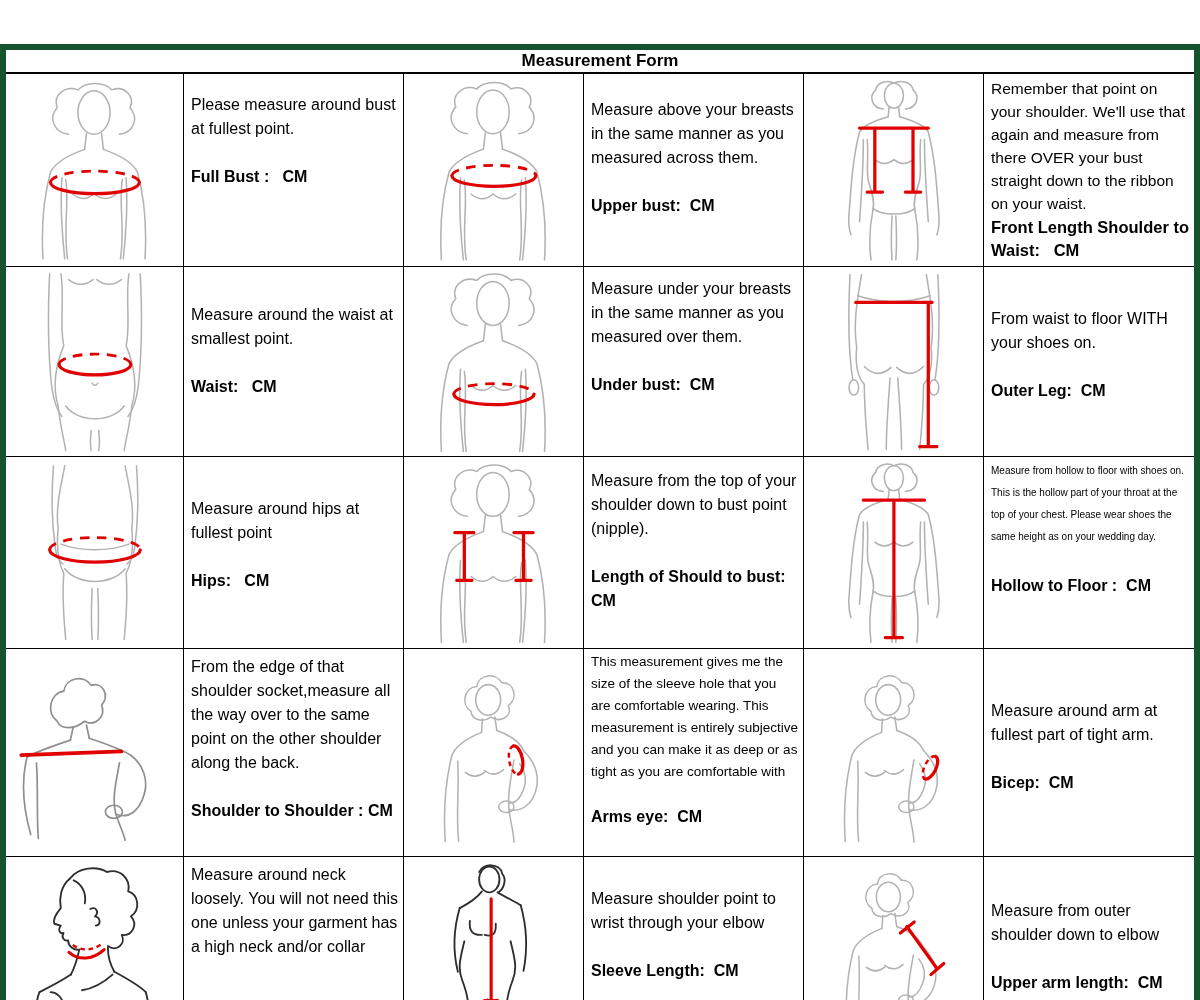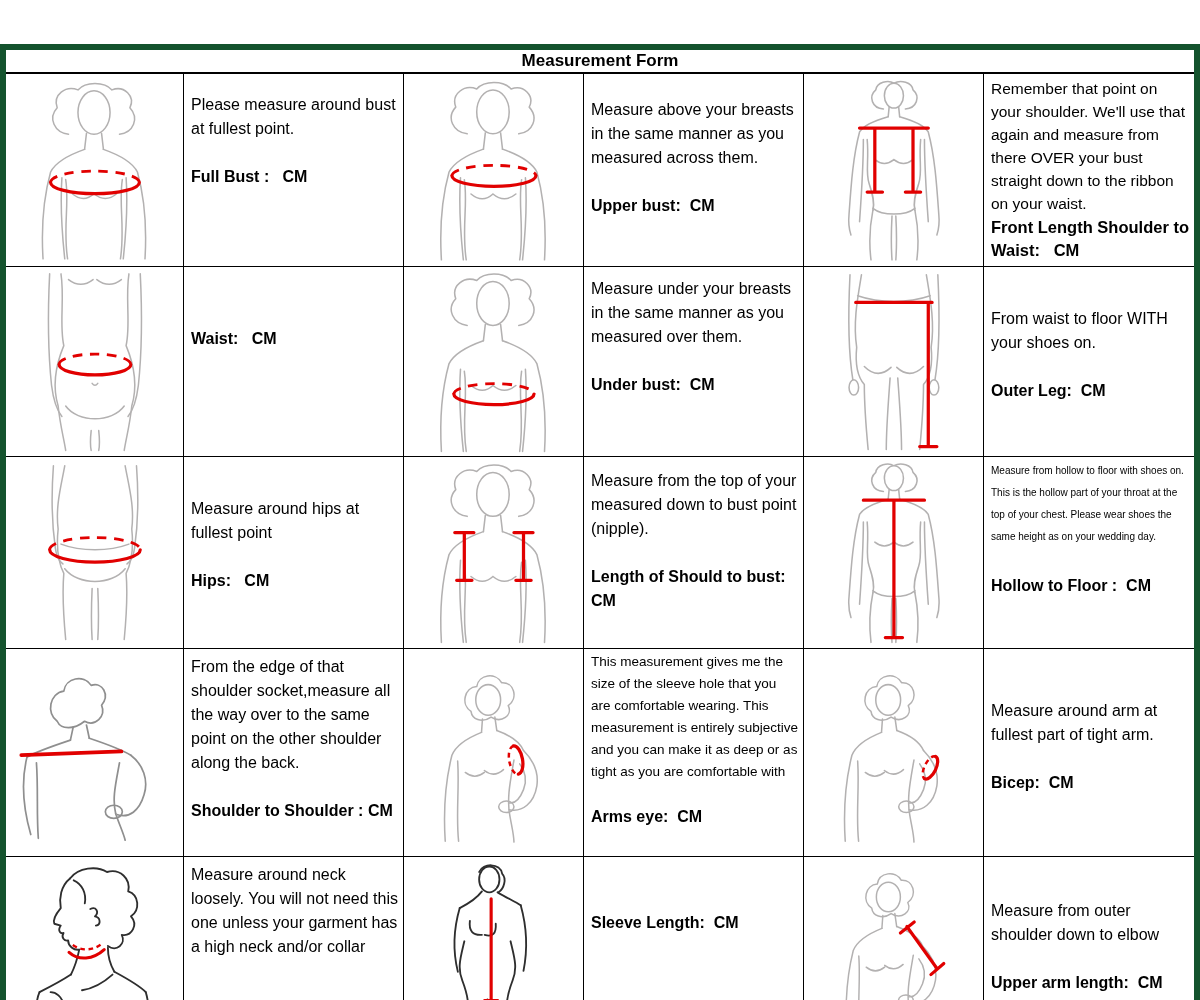--- a/index.html
+++ b/index.html
@@ -98,20 +98,21 @@
   <path d="M42,2 C40,42 40,82 44,120 C46,136 50,147 55,153" stroke="#b3b1b1" stroke-width="1.6" fill="none" stroke-linecap="round" stroke-linejoin="round"></path>
   <path d="M138,2 C140,42 140,82 136,120 C134,136 130,147 125,153" stroke="#b3b1b1" stroke-width="1.6" fill="none" stroke-linecap="round" stroke-linejoin="round"></path>
   <path d="M87,118 Q90,122 93,118" stroke="#b3b1b1" stroke-width="1.6" fill="none" stroke-linecap="round" stroke-linejoin="round"></path>
   <path d="M59,142 C72,160 108,160 121,142" stroke="#b3b1b1" stroke-width="1.6" fill="none" stroke-linecap="round" stroke-linejoin="round"></path>
   <path d="M86,168 C85,177 85,184 86,189 M94,168 C95,177 95,184 94,189" stroke="#b3b1b1" stroke-width="1.6" fill="none" stroke-linecap="round" stroke-linejoin="round"></path>
           <path d="M52,98 A38,11 0 0 0 128,98" stroke="#e10000" stroke-width="3.4" fill="none" stroke-linecap="round"></path>
           <path d="M52,98 A38,11 0 0 1 128,98" stroke="#e10000" stroke-width="3" fill="none" stroke-dasharray="10 8"></path>
         </svg>
       </div>
     <div class="cell text c2" style="padding-top:36px">
+      <div class="desc">Measure around the waist at smallest point.</div>
       <div class="label">Waist:   CM</div>
     </div>
     <div class="cell fig c3">
         <svg viewBox="0 0 180 190" preserveAspectRatio="xMidYMid meet">
           <path d="M62,57 C47,55 40,40 50,29 C45,15 59,5 72,10 C80,1 100,1 108,10 C121,5 133,17 127,29 C137,40 131,55 116,57" stroke="#b3b1b1" stroke-width="1.6" fill="none" stroke-linecap="round" stroke-linejoin="round"></path>
   <ellipse cx="89" cy="34" rx="17" ry="23" fill="#fff" stroke="#b3b1b1" stroke-width="1.6"></ellipse>
   <path d="M81,56 L79,73 M97,56 L99,73" stroke="#b3b1b1" stroke-width="1.6" fill="none" stroke-linecap="round" stroke-linejoin="round"></path>
   <path d="M79,73 C62,79 48,87 43,97 C35,126 33,156 35,189" stroke="#b3b1b1" stroke-width="1.6" fill="none" stroke-linecap="round" stroke-linejoin="round"></path>
   <path d="M99,73 C116,79 130,87 135,97 C143,126 145,156 143,189" stroke="#b3b1b1" stroke-width="1.6" fill="none" stroke-linecap="round" stroke-linejoin="round"></path>
   <path d="M55,103 C53,133 55,161 58,189" stroke="#b3b1b1" stroke-width="1.6" fill="none" stroke-linecap="round" stroke-linejoin="round"></path>
@@ -174,21 +175,21 @@
   <path d="M99,73 C116,79 130,87 135,97 C143,126 145,156 143,189" stroke="#b3b1b1" stroke-width="1.6" fill="none" stroke-linecap="round" stroke-linejoin="round"></path>
   <path d="M55,103 C53,133 55,161 58,189" stroke="#b3b1b1" stroke-width="1.6" fill="none" stroke-linecap="round" stroke-linejoin="round"></path>
   <path d="M123,103 C125,133 123,161 120,189" stroke="#b3b1b1" stroke-width="1.6" fill="none" stroke-linecap="round" stroke-linejoin="round"></path>
   <path d="M59,105 C63,131 56,156 61,189" stroke="#b3b1b1" stroke-width="1.6" fill="none" stroke-linecap="round" stroke-linejoin="round"></path>
   <path d="M119,105 C115,131 122,156 117,189" stroke="#b3b1b1" stroke-width="1.6" fill="none" stroke-linecap="round" stroke-linejoin="round"></path>
   <path d="M66,120 Q78,130 89,120 M89,120 Q101,130 113,120" stroke="#b3b1b1" stroke-width="1.6" fill="none" stroke-linecap="round" stroke-linejoin="round"></path>
           <path d="M49,74 L69,74 M59,74 L59,124 M51,124 L67,124 M111,74 L131,74 M121,74 L121,124 M113,124 L129,124" stroke="#e10000" stroke-width="3.4" fill="none" stroke-linecap="round"></path>
         </svg>
       </div>
     <div class="cell text c4" style="padding-top:12px">
-      <div class="desc">Measure from the top of your measured down to bust point (nipple).</div>
+      <div class="desc">Measure from the top of your shoulder down to bust point (nipple).</div>
       <div class="label">Length of Should to bust:  CM</div>
     </div>
     <div class="cell fig c5">
         <svg viewBox="0 0 180 190" preserveAspectRatio="xMidYMid meet">
           <path d="M79,31 C67,30 63,18 71,11 C72,3 84,0 90,4 C97,0 109,3 110,11 C118,18 114,30 102,31" stroke="#b3b1b1" stroke-width="1.6" fill="none" stroke-linecap="round" stroke-linejoin="round"></path>
   <ellipse cx="90" cy="17" rx="10" ry="13" fill="#fff" stroke="#b3b1b1" stroke-width="1.6"></ellipse>
   <path d="M85,29 L84,39 M95,29 L96,39" stroke="#b3b1b1" stroke-width="1.6" fill="none" stroke-linecap="round" stroke-linejoin="round"></path>
   <path d="M84,39 C70,43 58,48 54,55 C47,81 45,113 43,141 C42,151 43,157 45,163" stroke="#b3b1b1" stroke-width="1.6" fill="none" stroke-linecap="round" stroke-linejoin="round"></path>
   <path d="M96,39 C110,43 122,48 126,55 C133,81 135,113 137,141 C138,151 137,157 135,163" stroke="#b3b1b1" stroke-width="1.6" fill="none" stroke-linecap="round" stroke-linejoin="round"></path>
   <path d="M58,63 C58,91 56,121 54,149" stroke="#b3b1b1" stroke-width="1.6" fill="none" stroke-linecap="round" stroke-linejoin="round"></path>
@@ -305,20 +306,21 @@
   <path d="M53,52 C46,76 46,101 51,121" stroke="#2e2e2e" stroke-width="2" fill="none" stroke-linecap="round" stroke-linejoin="round"></path>
   <path d="M119,49 C126,74 126,100 122,120" stroke="#2e2e2e" stroke-width="2" fill="none" stroke-linecap="round" stroke-linejoin="round"></path>
   <path d="M64,66 Q62,82 77,81 M80,81 Q93,85 92,69" stroke="#2e2e2e" stroke-width="2" fill="none" stroke-linecap="round" stroke-linejoin="round"></path>
   <path d="M58,88 C54,105 50,117 56,131 C62,147 64,159 60,173" stroke="#2e2e2e" stroke-width="2" fill="none" stroke-linecap="round" stroke-linejoin="round"></path>
   <path d="M108,88 C112,105 116,117 110,131 C104,147 102,159 106,173" stroke="#2e2e2e" stroke-width="2" fill="none" stroke-linecap="round" stroke-linejoin="round"></path>
   <path d="M60,173 L61,189 M106,173 L104,189 M83,151 C83,166 84,179 84,189" stroke="#2e2e2e" stroke-width="2" fill="none" stroke-linecap="round" stroke-linejoin="round"></path>
   <path d="M87,42 L87,152 M80,152 L94,152" stroke="#e10000" stroke-width="3.4" fill="none" stroke-linecap="round"></path>
         </svg>
       </div>
     <div class="cell text c4" style="padding-top:30px">
+      <div class="desc">Measure shoulder point to wrist through your elbow</div>
       <div class="label">Sleeve Length:  CM</div>
     </div>
     <div class="cell fig c5">
         <svg viewBox="0 0 180 190" preserveAspectRatio="xMidYMid meet">
           <path d="M66,52 C55,45 59,27 72,26 C74,13 92,11 98,22 C111,21 116,38 105,46 C110,56 98,65 87,58 C77,65 67,60 66,52" stroke="#b3b1b1" stroke-width="1.6" fill="none" stroke-linecap="round" stroke-linejoin="round"></path>
   <ellipse cx="84" cy="40" rx="13" ry="16" fill="#fff" stroke="#b3b1b1" stroke-width="1.6"></ellipse>
   <path d="M78,60 L77,74 M91,58 L93,72" stroke="#b3b1b1" stroke-width="1.6" fill="none" stroke-linecap="round" stroke-linejoin="round"></path>
   <path d="M77,74 C62,80 50,88 46,98 C39,126 37,157 39,188" stroke="#b3b1b1" stroke-width="1.6" fill="none" stroke-linecap="round" stroke-linejoin="round"></path>
   <path d="M93,72 C107,77 117,84 121,93" stroke="#b3b1b1" stroke-width="1.6" fill="none" stroke-linecap="round" stroke-linejoin="round"></path>
   <path d="M121,93 C131,103 137,116 135,130 C132,148 120,158 106,155" stroke="#b3b1b1" stroke-width="1.6" fill="none" stroke-linecap="round" stroke-linejoin="round"></path>

